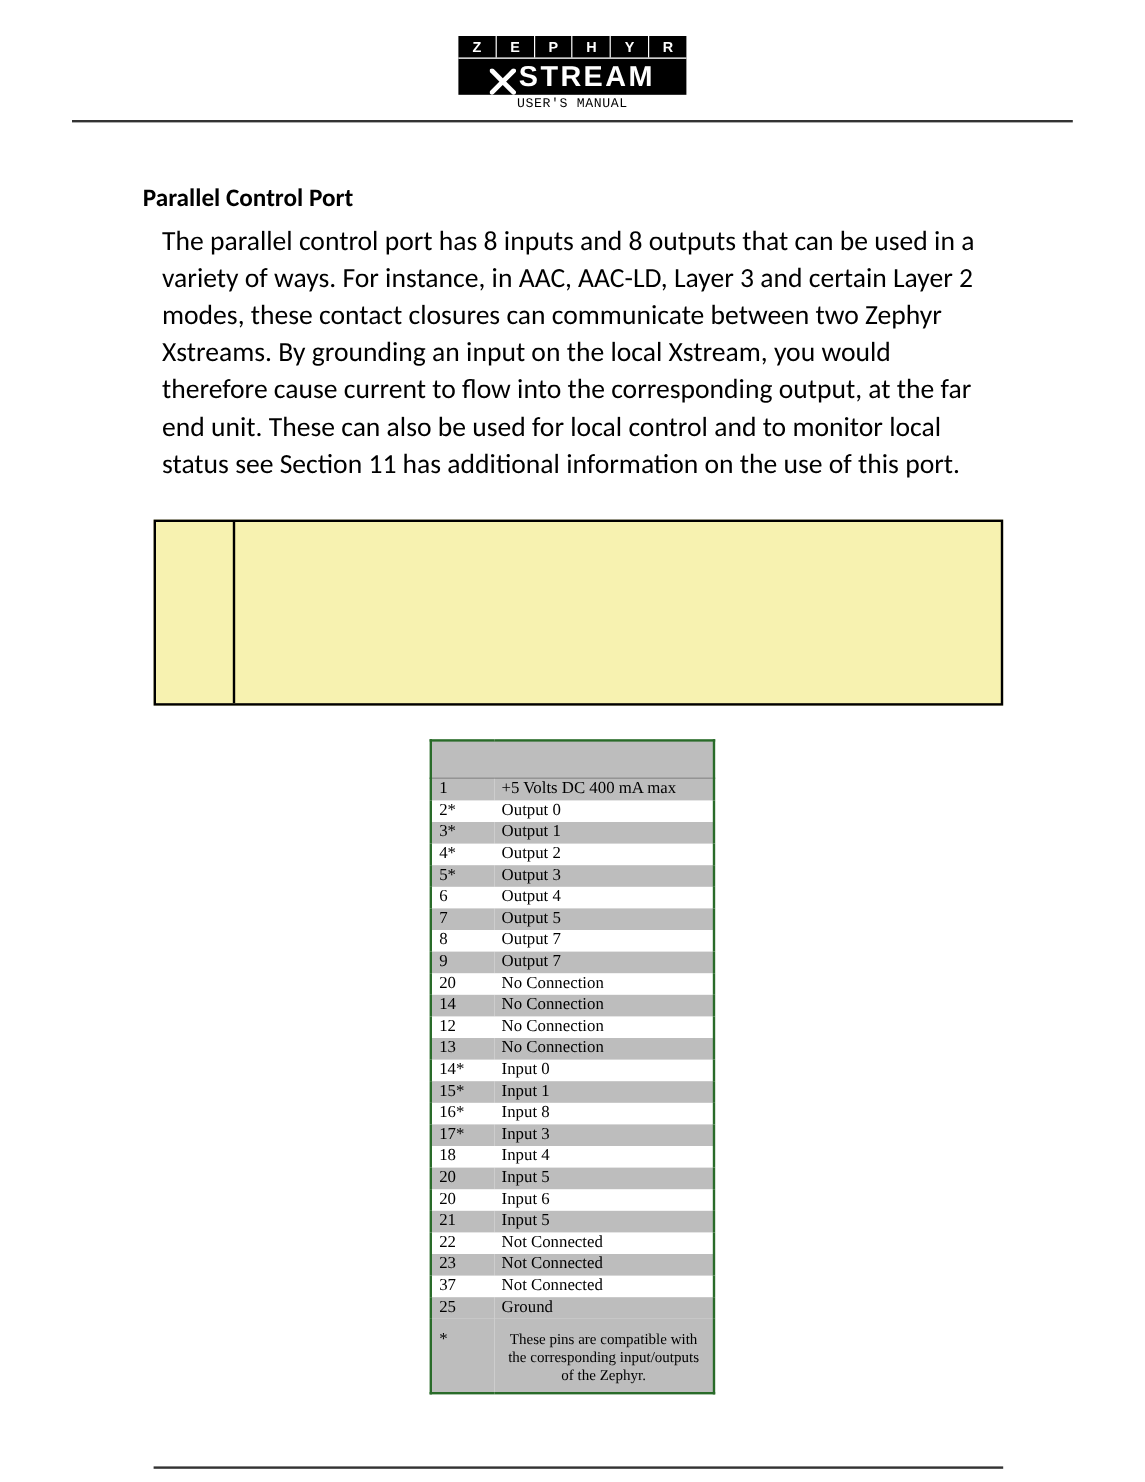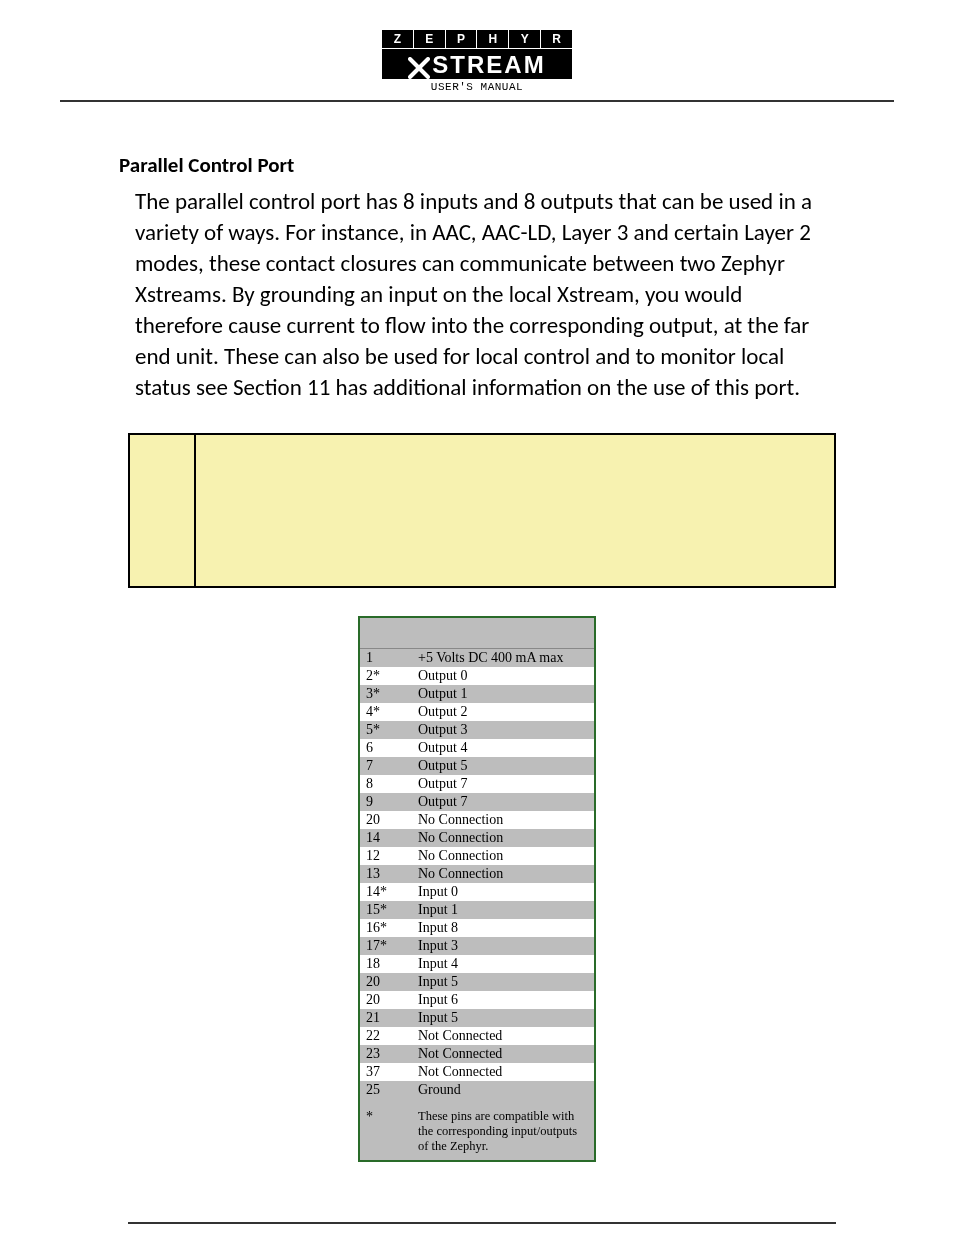--- a/index.html
+++ b/index.html
@@ -283,21 +283,21 @@
             <td>Not Connected</td>
           </tr>
           <tr class="stripe-grey">
             <td class="pin">25</td>
             <td>Ground</td>
           </tr>
         </tbody>
       <tfoot>
         <tr class="stripe-grey">
           <td class="pin" style="vertical-align:top;padding-top:10px;">*</td>
-          <td class="footnote" style="padding-top:10px;">These pins are compatible with the corresponding input/outputs of the Zephyr.</td>
+          <td class="footnote" style="padding-top:10px;text-align:center;">These pins are compatible with the corresponding input/outputs of the Zephyr.</td>
         </tr>
       </tfoot>
     </table>
   </div>
 
   <hr class="footer-rule">
 
 </div>
 
 </body></html>

